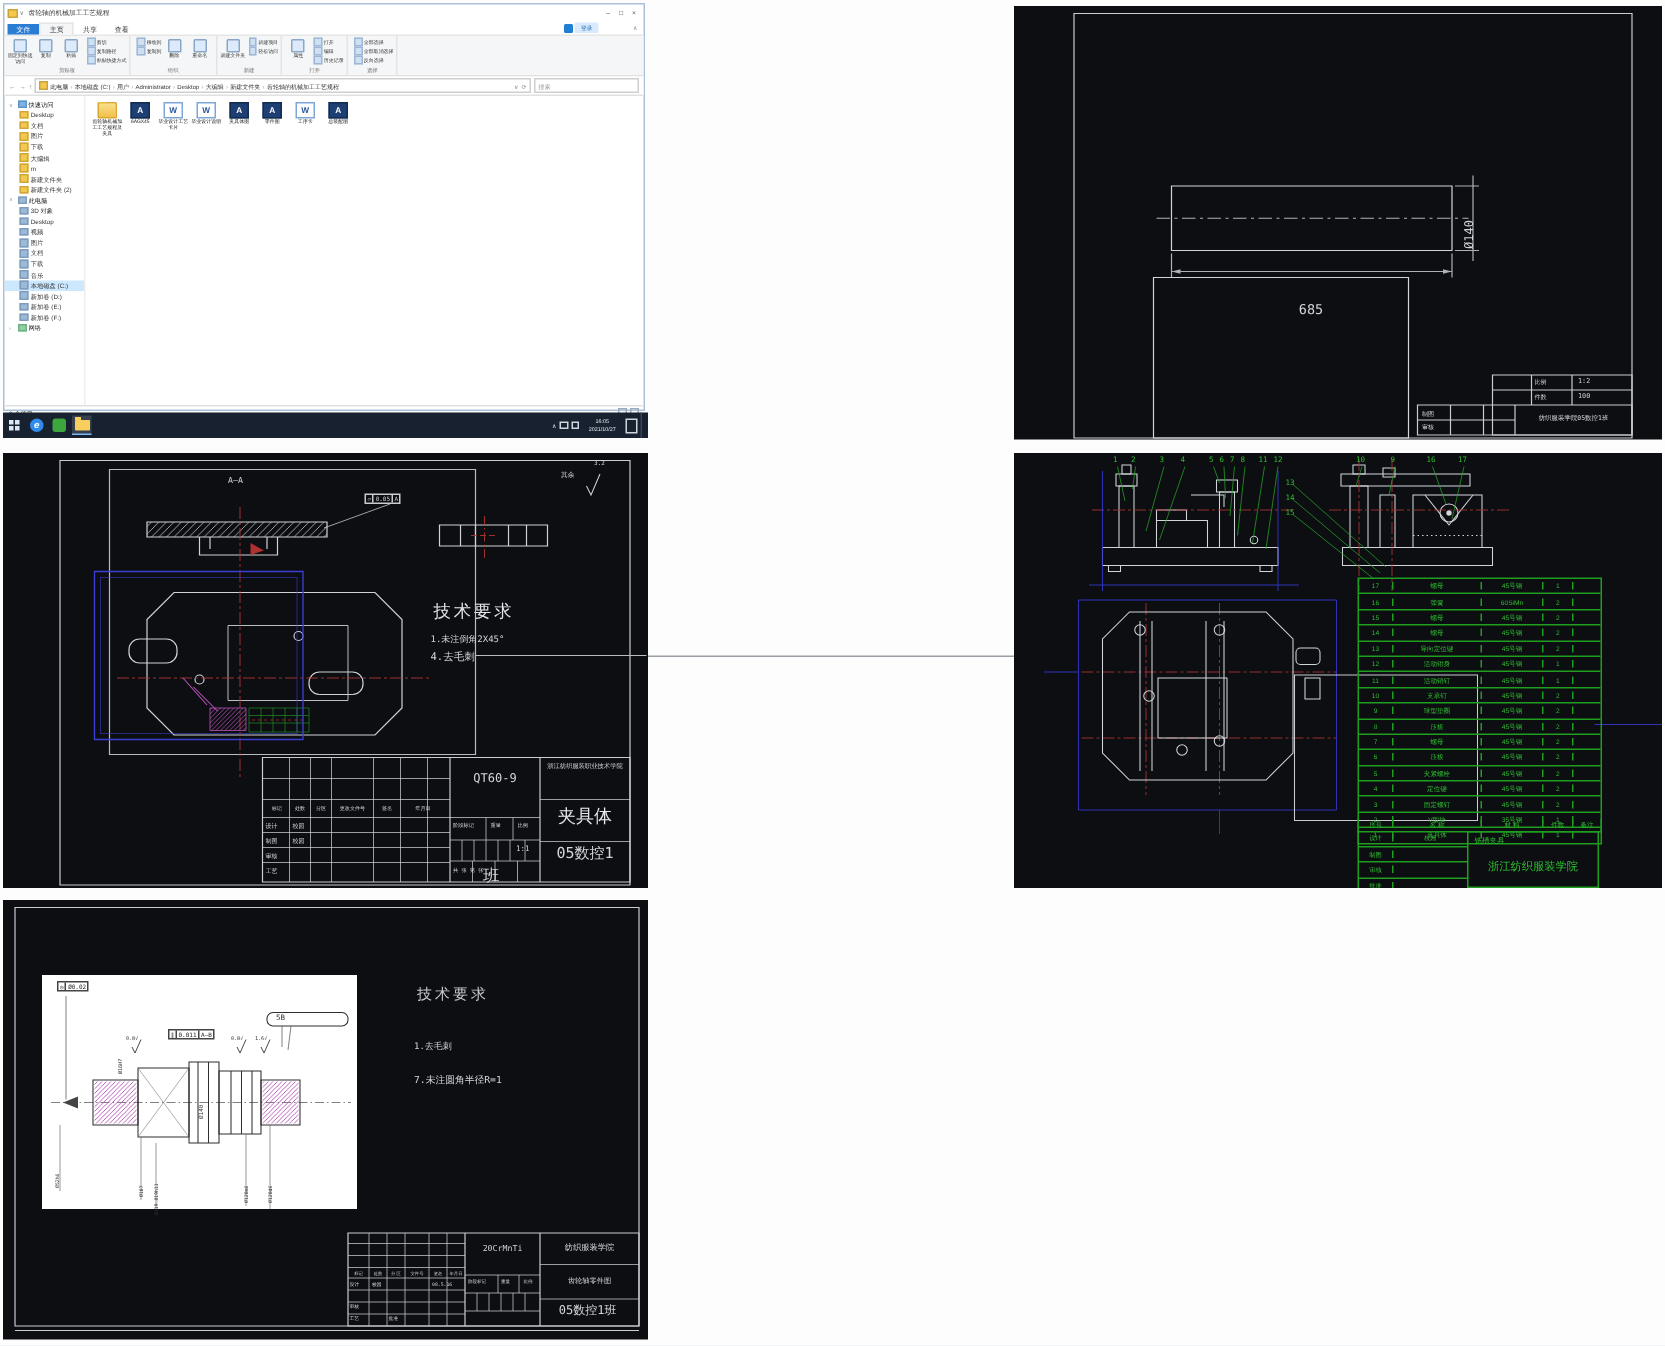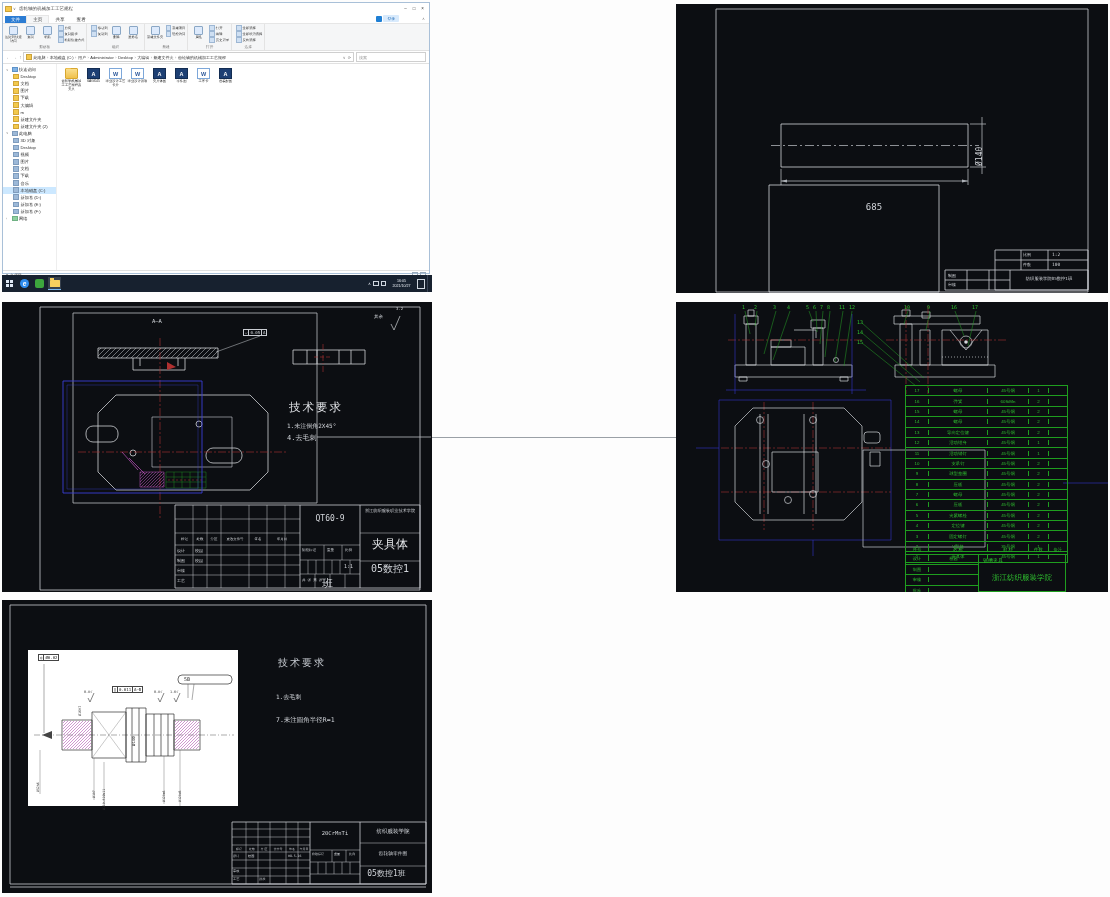--- a/index.html
+++ b/index.html
@@ -1062,21 +1062,21 @@
       <div class="t rt" style="left:103px;top:96px;font-size:4px;">Ø140</div>
       <div class="t rt" style="left:134px;top:152px;font-size:3.2px;">Ø120m6</div>
       <div class="t rt" style="left:150px;top:152px;font-size:3.2px;">Ø120d6</div>
     </div>
     <div class="t" style="left:276px;top:56px;font-size:10px;letter-spacing:2px;color:#c6cad0;">技术要求</div>
     <div class="t" style="left:274px;top:93px;font-size:6px;">1.去毛刺</div>
     <div class="t" style="left:274px;top:116px;font-size:6.5px;">7.未注圆角半径R=1</div>
     <div class="t" style="left:310px;top:230px;width:46px;text-align:center;font-size:5.5px;color:#d0d3d7;">20CrMnTi</div>
     <div class="t" style="left:360px;top:228px;width:62px;text-align:center;font-size:5.5px;">纺织服装学院</div>
     <div class="t" style="left:360px;top:250px;width:62px;text-align:center;font-size:4.8px;">齿轮轴零件图</div>
-    <div class="t" style="left:360px;top:268px;width:49px;text-align:center;font-size:8px;">05数控1班</div>
+    <div class="t" style="left:360px;top:268px;width:49px;text-align:right;font-size:8px;">05数控1班</div>
     <div class="ehdr">
 
     <span>标记</span>
         <span>处数</span>
         <span>分 区</span>
         <span>文件号</span>
         <span>签名</span>
         <span>年月日</span>
       </div>
     <div class="t" style="left:231px;top:254px;font-size:3.2px;">设计</div>

